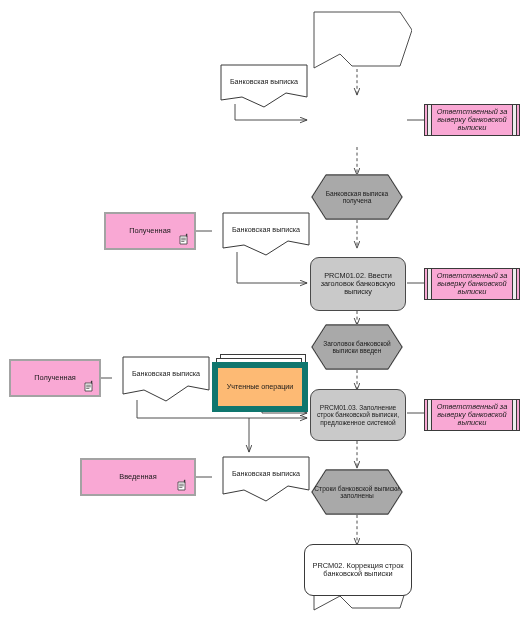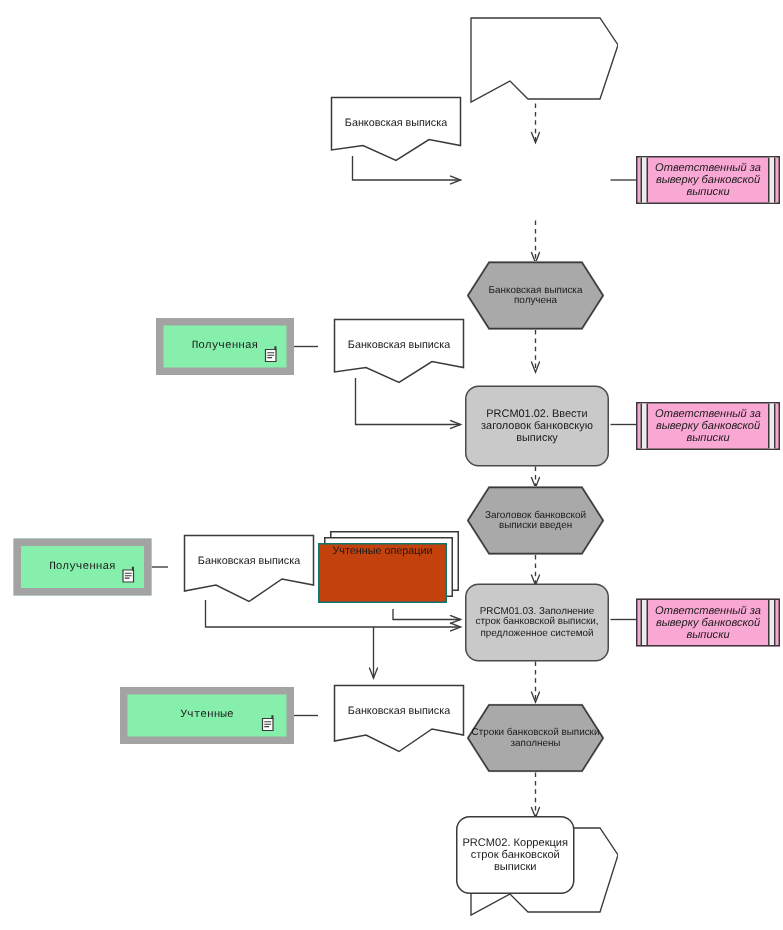--- a/index.html
+++ b/index.html
@@ -33,27 +33,27 @@
   .doc .lbl{position:relative;z-index:2;}
 
   
   .role{background:#f9a8d4;border:1px solid #3a3a3a;font-size:7.4px;z-index:4;font-style:italic;}
   .role::before,.role::after{content:"";position:absolute;top:0;bottom:0;width:3px;
      border-left:1px solid #3a3a3a;border-right:1px solid #3a3a3a;background:#ededed;}
   .role::before{left:2px;}
   .role::after{right:2px;}
 
   
-  .rect{background:#86efac;border:5px solid #a3a3a3;font-size:7.4px;z-index:4;font-family:Liberation Mono, monospace;}
+  .rect{background:#f9a8d4;border:2px solid #a3a3a3;font-size:7.4px;z-index:4;}
 
   
   .stack{z-index:4;font-size:7.2px;}
   .stack .sh{position:absolute;background:#ffffff;border:1px solid #3a3a3a;}
-  .stack .front{position:absolute;background:#c2410c;border:1px solid #0f766e;
-      display:flex;justify-content:center;text-align:center;}
+  .stack .front{position:absolute;background:#fdba74;border:6px solid #0f766e;
+      display:flex;align-items:center;justify-content:center;text-align:center;}
 
   
   .docicon{position:absolute;width:11px;height:12px;z-index:6;}
 
   
   svg#wires{position:absolute;left:0;top:0;width:522px;height:620px;z-index:2;}
 </style>
 </head>
 <body>
 
@@ -187,21 +187,21 @@
 
   <div class="node func" style="left:310px;top:389px;width:96px;height:52px;">
     <span class="lbl" style="font-size:6.6px;">PRCM01.03. Заполнение строк банковской выписки, предложенное системой</span>
   </div>
 
   <div class="node role" style="left:424px;top:399px;width:96px;height:32px;padding:0 8px;">
     <span class="lbl">Ответственный за выверку банковской выписки</span>
   </div>
 
   <div class="node rect" style="left:80px;top:458px;width:116px;height:38px;">
-    <span class="lbl">Учтенные</span>
+    <span class="lbl">Введенная</span>
     <svg class="docicon" style="right:6px;bottom:3px;" viewBox="0 0 11 12">
       <path d="M1,3 L8,3 L8,11 L1,11 Z" fill="#ffffff" stroke="#3a3a3a" stroke-width="0.8"></path>
       <path d="M2.2,5.2 H6.8 M2.2,6.8 H6.8 M2.2,8.4 H5.4" stroke="#3a3a3a" stroke-width="0.7"></path>
       <path d="M7.6,0.8 L7.6,3.4" stroke="#3a3a3a" stroke-width="1.4"></path>
     </svg>
   </div>
 
   <div class="node doc" style="left:202px;top:456px;width:88px;height:46px;">
     <svg class="docbg" viewBox="0 0 88 46" preserveAspectRatio="none">
       <path d="M1,1 L87,1 L87,34 L66,30 L44,45 L22,34 L1,38 Z" fill="#ffffff" stroke="#3a3a3a" stroke-width="1" vector-effect="non-scaling-stroke"></path>
@@ -213,17 +213,17 @@
     <div class="hexbg"></div>
     <svg class="hexline" viewBox="0 0 92 46" preserveAspectRatio="none">
       <path d="M15,1 L77,1 L91,23 L77,45 L15,45 L1,23 Z" fill="none" stroke="#3a3a3a" stroke-width="1" vector-effect="non-scaling-stroke"></path>
     </svg>
     <span class="lbl">Строки банковской выписки заполнены</span>
   </div>
 
   <svg class="iface-shadow" style="left:300px;top:546px;width:112px;height:68px;" viewBox="0 0 112 68">
     <path d="M14,6 L100,6 L112,24 L100,62 L52,62 L40,50 L14,64 Z" fill="#ffffff" stroke="#3a3a3a" stroke-width="0.9"></path>
   </svg>
-  <div class="node iface" style="left:304px;top:544px;width:79px;height:52px;">
+  <div class="node iface" style="left:304px;top:544px;width:108px;height:52px;">
     <span class="lbl">PRCM02. Коррекция строк банковской выписки</span>
   </div>
 
 </div>
 
 </body></html>

